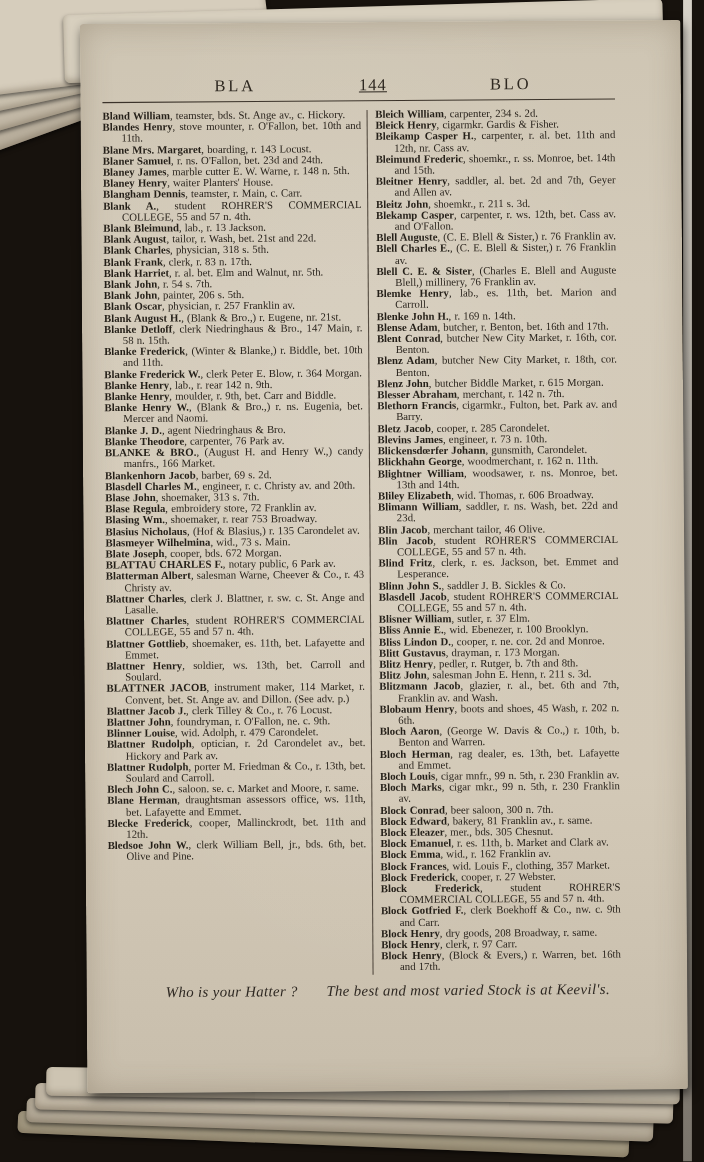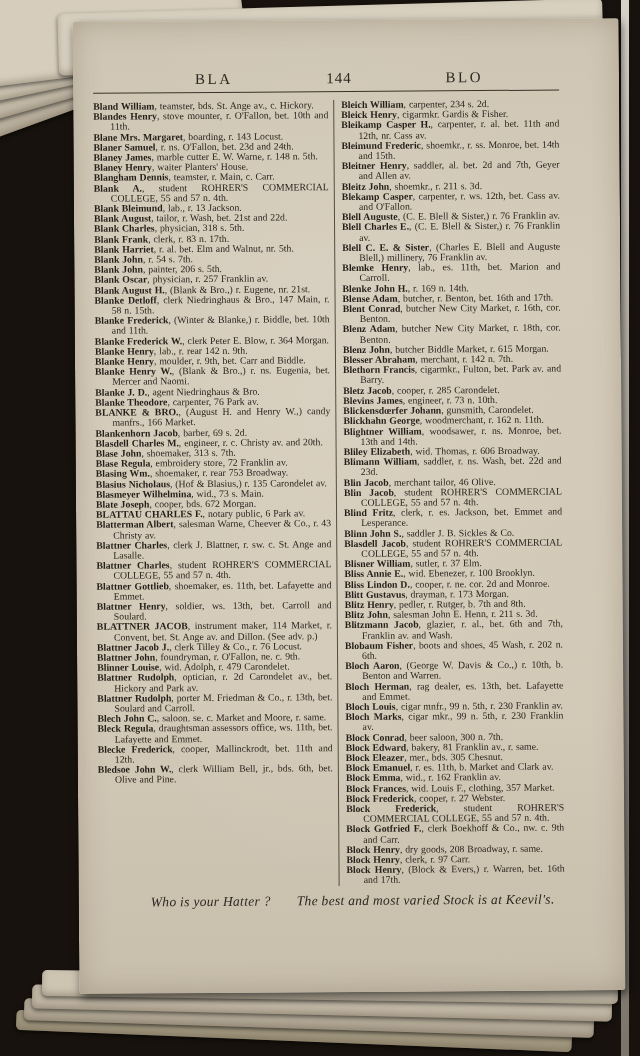--- a/index.html
+++ b/index.html
@@ -32,21 +32,21 @@
     box-shadow:2px 4px 10px rgba(0,0,0,.65), inset 0 0 28px rgba(98,82,60,.30);
     border-radius:3px;
     overflow:hidden;
     box-sizing:border-box;
     padding:50px 60px 0 20px;
     color:#2b251e;
   }
   
   .runhead{display:flex;align-items:baseline;justify-content:space-between;
     padding:0 76px 0 102px;font-size:15px;letter-spacing:2.5px;color:#2e2820;}
-  .runhead .pageno{letter-spacing:1px;}
+  .runhead .pageno{letter-spacing:1px;text-decoration:underline;}
   .head-rule{border:0;border-top:1.6px solid #3b332a;margin:4px 0 8px 0;}
   
   .cols{display:flex;align-items:stretch;}
   .col{box-sizing:border-box;}
   .col-left{width:240px;padding-right:5px;}
   .col-right{flex:1;border-left:1px solid #564d42;padding-left:7px;}
   .entry{
     margin:0;font-size:9.8px;line-height:10.2px;color:#2b251e;
     text-align:justify;
     padding-left:17px;text-indent:-17px;
@@ -126,21 +126,21 @@
         <p class="entry"><span class="nm">Blattner Charles</span>, student ROHRER'S COMMERCIAL COLLEGE, 55 and 57 n. 4th.</p>
         <p class="entry"><span class="nm">Blattner Gottlieb</span>, shoemaker, es. 11th, bet. Lafayette and Emmet.</p>
         <p class="entry"><span class="nm">Blattner Henry</span>, soldier, ws. 13th, bet. Carroll and Soulard.</p>
         <p class="entry"><span class="nm">BLATTNER JACOB</span>, instrument maker, 114 Market, r. Convent, bet. St. Ange av. and Dillon. (See adv. p.)</p>
         <p class="entry"><span class="nm">Blattner Jacob J.</span>, clerk Tilley &amp; Co., r. 76 Locust.</p>
         <p class="entry"><span class="nm">Blattner John</span>, foundryman, r. O'Fallon, ne. c. 9th.</p>
         <p class="entry"><span class="nm">Blinner Louise</span>, wid. Adolph, r. 479 Carondelet.</p>
         <p class="entry"><span class="nm">Blattner Rudolph</span>, optician, r. 2d Carondelet av., bet. Hickory and Park av.</p>
         <p class="entry"><span class="nm">Blattner Rudolph</span>, porter M. Friedman &amp; Co., r. 13th, bet. Soulard and Carroll.</p>
         <p class="entry"><span class="nm">Blech John C.</span>, saloon. se. c. Market and Moore, r. same.</p>
-        <p class="entry"><span class="nm">Bleck Regula</span>, draughtsman assessors office, ws. 11th, bet. Lafayette and Emmet.</p>
+        <p class="entry"><span class="nm">Blane Herman</span>, draughtsman assessors office, ws. 11th, bet. Lafayette and Emmet.</p>
         <p class="entry"><span class="nm">Blecke Frederick</span>, cooper, Mallinckrodt, bet. 11th and 12th.</p>
         <p class="entry"><span class="nm">Bledsoe John W.</span>, clerk William Bell, jr., bds. 6th, bet. Olive and Pine.</p>
       </div>
     <div class="col col-right">
         <p class="entry"><span class="nm">Bleich William</span>, carpenter, 234 s. 2d.</p>
         <p class="entry"><span class="nm">Bleick Henry</span>, cigarmkr. Gardis &amp; Fisher.</p>
         <p class="entry"><span class="nm">Bleikamp Casper H.</span>, carpenter, r. al. bet. 11th and 12th, nr. Cass av.</p>
         <p class="entry"><span class="nm">Bleimund Frederic</span>, shoemkr., r. ss. Monroe, bet. 14th and 15th.</p>
         <p class="entry"><span class="nm">Bleitner Henry</span>, saddler, al. bet. 2d and 7th, Geyer and Allen av.</p>
         <p class="entry"><span class="nm">Bleitz John</span>, shoemkr., r. 211 s. 3d.</p>
@@ -168,21 +168,21 @@
         <p class="entry"><span class="nm">Blind Fritz</span>, clerk, r. es. Jackson, bet. Emmet and Lesperance.</p>
         <p class="entry"><span class="nm">Blinn John S.</span>, saddler J. B. Sickles &amp; Co.</p>
         <p class="entry"><span class="nm">Blasdell Jacob</span>, student ROHRER'S COMMERCIAL COLLEGE, 55 and 57 n. 4th.</p>
         <p class="entry"><span class="nm">Blisner William</span>, sutler, r. 37 Elm.</p>
         <p class="entry"><span class="nm">Bliss Annie E.</span>, wid. Ebenezer, r. 100 Brooklyn.</p>
         <p class="entry"><span class="nm">Bliss Lindon D.</span>, cooper, r. ne. cor. 2d and Monroe.</p>
         <p class="entry"><span class="nm">Blitt Gustavus</span>, drayman, r. 173 Morgan.</p>
         <p class="entry"><span class="nm">Blitz Henry</span>, pedler, r. Rutger, b. 7th and 8th.</p>
         <p class="entry"><span class="nm">Blitz John</span>, salesman John E. Henn, r. 211 s. 3d.</p>
         <p class="entry"><span class="nm">Blitzmann Jacob</span>, glazier, r. al., bet. 6th and 7th, Franklin av. and Wash.</p>
-        <p class="entry"><span class="nm">Blobaum Fisher</span>, boots and shoes, 45 Wash, r. 202 n. 6th.</p>
+        <p class="entry"><span class="nm">Blobaum Henry</span>, boots and shoes, 45 Wash, r. 202 n. 6th.</p>
         <p class="entry"><span class="nm">Bloch Aaron</span>, (George W. Davis &amp; Co.,) r. 10th, b. Benton and Warren.</p>
         <p class="entry"><span class="nm">Bloch Herman</span>, rag dealer, es. 13th, bet. Lafayette and Emmet.</p>
         <p class="entry"><span class="nm">Bloch Louis</span>, cigar mnfr., 99 n. 5th, r. 230 Franklin av.</p>
         <p class="entry"><span class="nm">Bloch Marks</span>, cigar mkr., 99 n. 5th, r. 230 Franklin av.</p>
         <p class="entry"><span class="nm">Block Conrad</span>, beer saloon, 300 n. 7th.</p>
         <p class="entry"><span class="nm">Block Edward</span>, bakery, 81 Franklin av., r. same.</p>
         <p class="entry"><span class="nm">Block Eleazer</span>, mer., bds. 305 Chesnut.</p>
         <p class="entry"><span class="nm">Block Emanuel</span>, r. es. 11th, b. Market and Clark av.</p>
         <p class="entry"><span class="nm">Block Emma</span>, wid., r. 162 Franklin av.</p>
         <p class="entry"><span class="nm">Block Frances</span>, wid. Louis F., clothing, 357 Market.</p>

